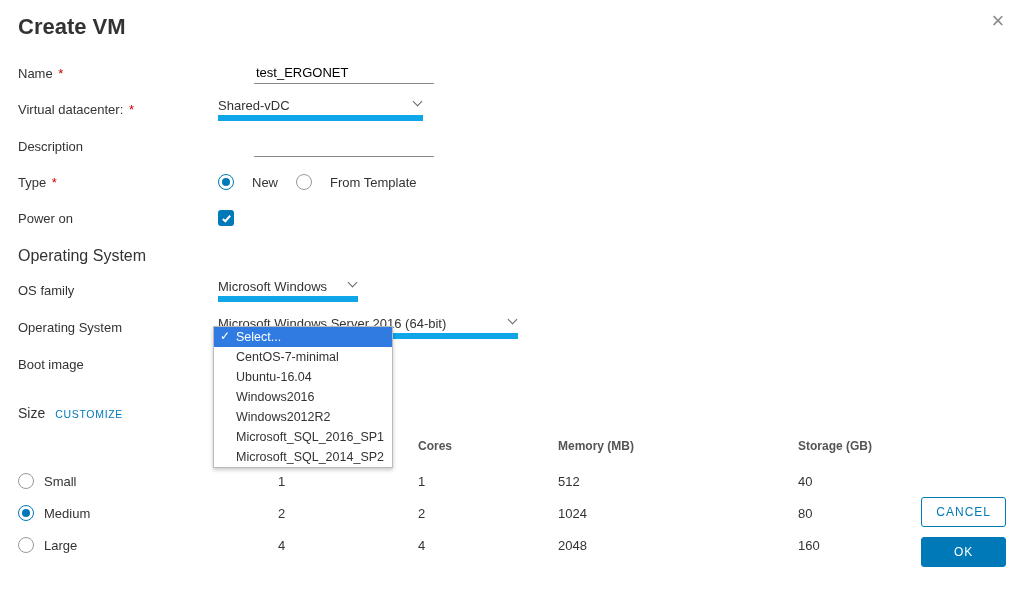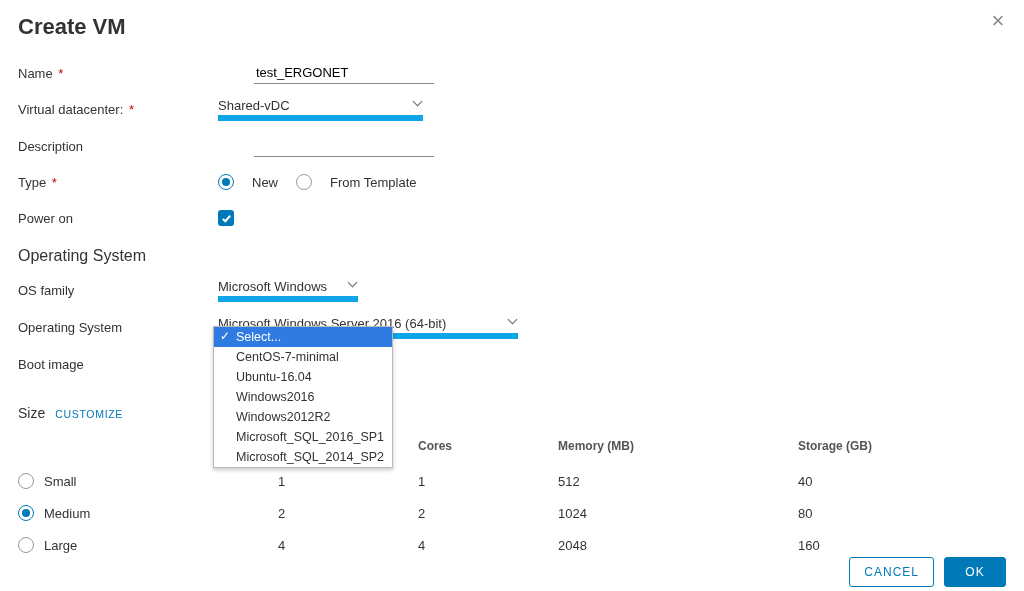--- a/index.html
+++ b/index.html
@@ -168,23 +168,24 @@
     cursor:pointer;
     color:#888;
     font-size:22px;
     line-height:18px;
     text-align:center;
     font-weight:300;
   }
   .footer {
     position:absolute;
     right:18px;
-    bottom:4px;
+    bottom:24px;
     display:flex;
     gap:10px;
+    flex-direction:column;
   }
   .btn {
     min-width:62px;
     padding: 7px 14px;
     font-size:12px;
     letter-spacing:1px;
     text-align:center;
     border-radius:3px;
     cursor:pointer;
     font-weight:500;

